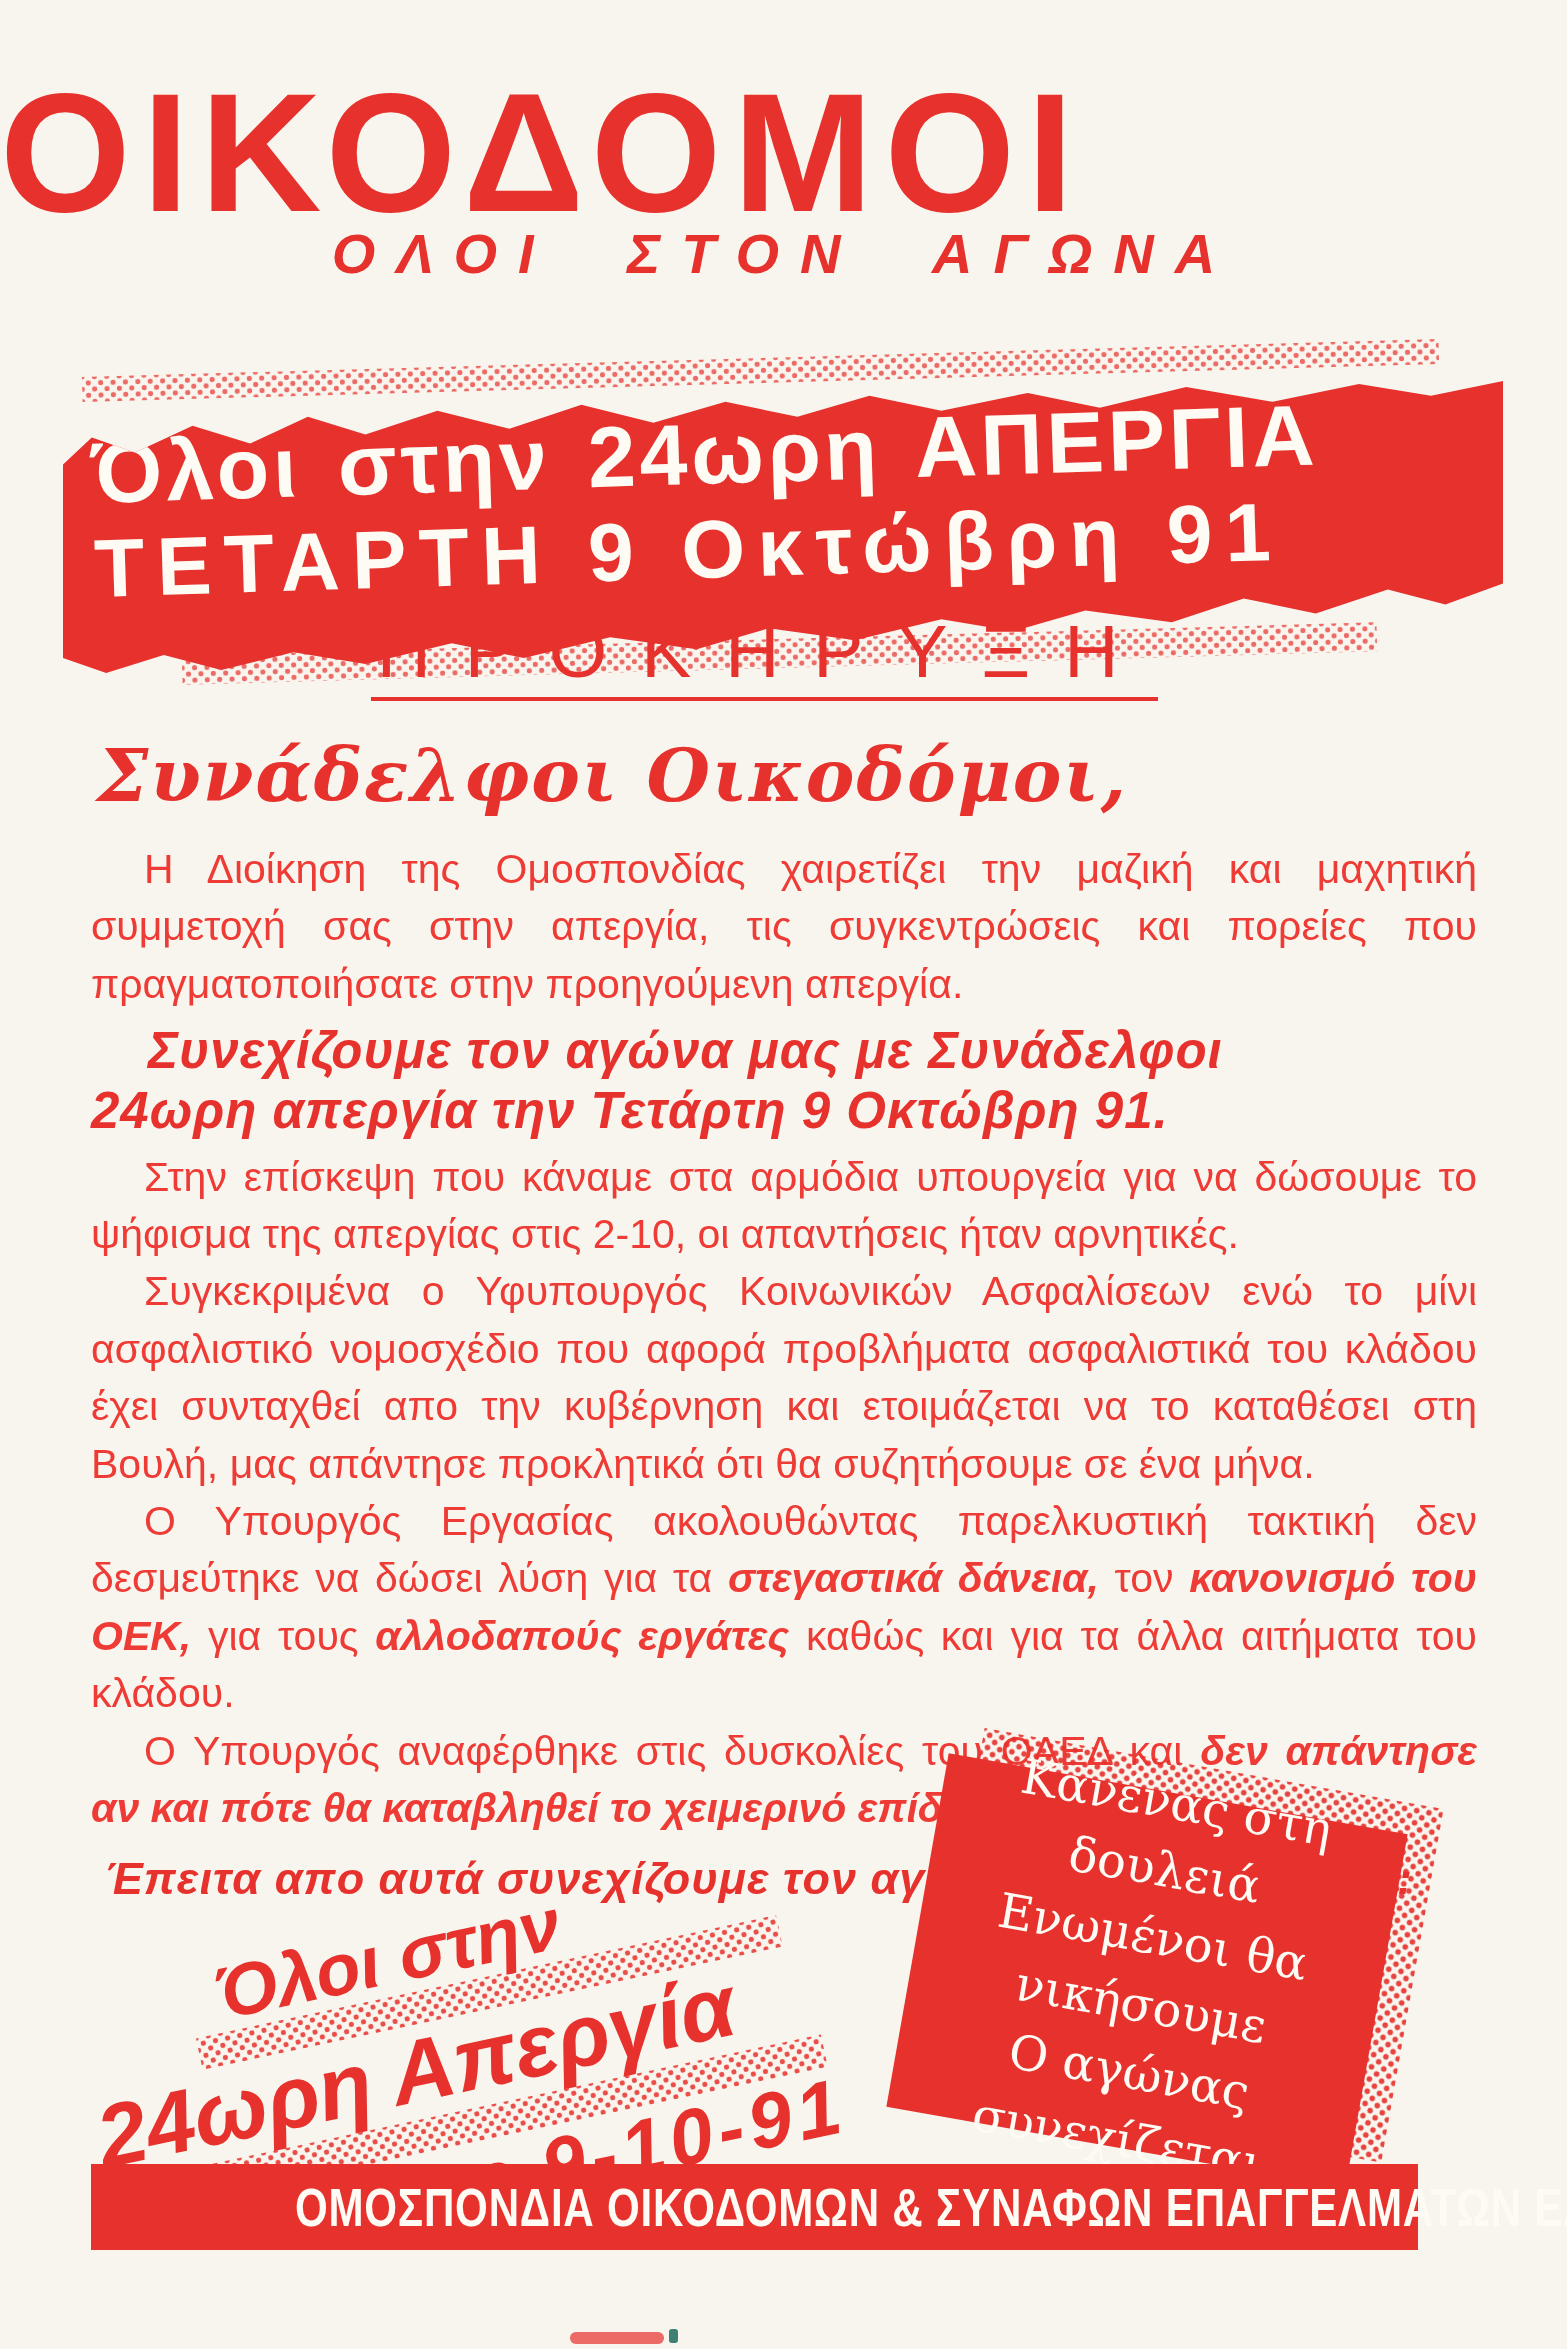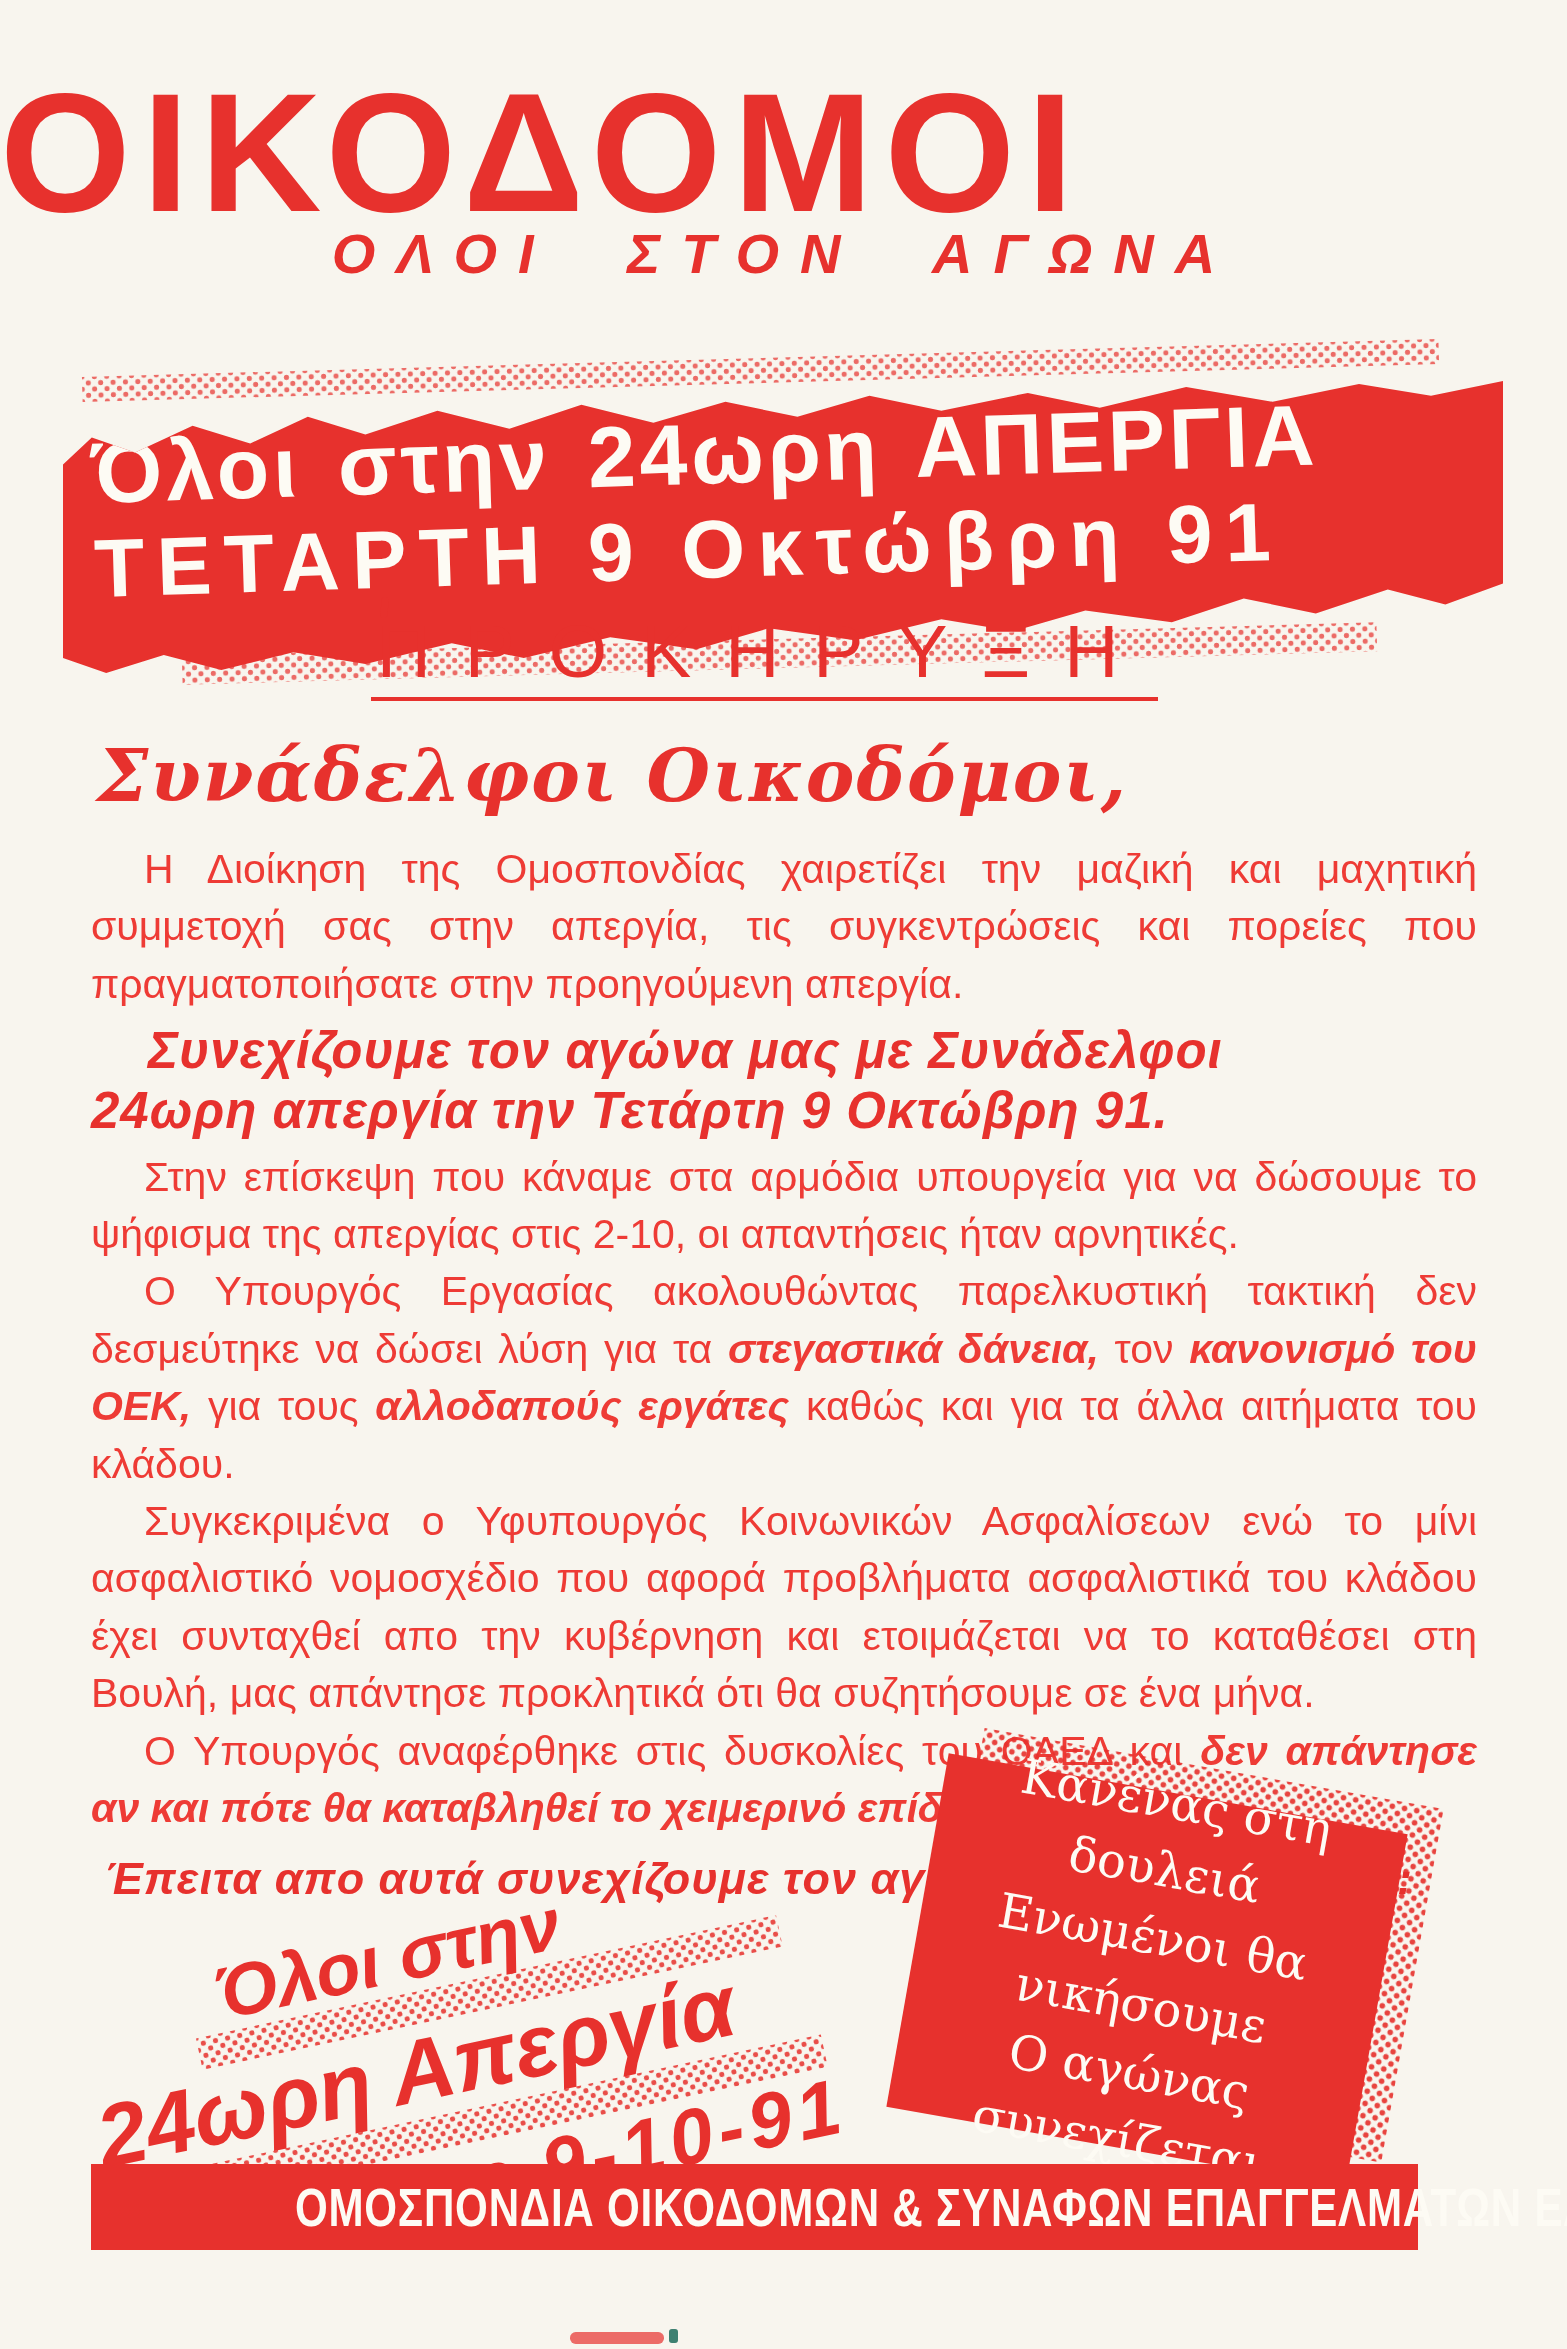--- a/index.html
+++ b/index.html
@@ -153,22 +153,22 @@
   <div class="heading">
     <span class="heading-text">ΠΡΟΚΗΡΥΞΗ</span>
   </div>
 
   <div class="content">
     <div class="salutation">Συνάδελφοι Οικοδόμοι,</div>
     <div>
         <p class="para normal"><span>Η Διοίκηση της Ομοσπονδίας χαιρετίζει την μαζική και μαχητική συμμετοχή σας στην απεργία, τις συγκεντρώσεις και πορείες που πραγματοποιήσατε στην προηγούμενη απεργία.</span></p>
         <p class="para emphasis"><span>Συνεχίζουμε τον αγώνα μας με Συνάδελφοι</span><br><span>24ωρη απεργία την Τετάρτη 9 Οκτώβρη 91.</span></p>
         <p class="para normal"><span>Στην  επίσκεψη που κάναμε στα αρμόδια υπουργεία για να δώσουμε το ψήφισμα της απεργίας στις 2-10, οι απαντήσεις ήταν αρνητικές.</span></p>
+        <p class="para normal"><span>Συγκεκριμένα ο Υφυπουργός Κοινωνικών Ασφαλίσεων ενώ το μίνι ασφαλιστικό νομοσχέδιο που αφορά προβλήματα ασφαλιστικά του κλάδου έχει συνταχθεί απο την κυβέρνηση και ετοιμάζεται να το καταθέσει στη Βουλή, μας απάντησε προκλητικά ότι θα συζητήσουμε σε ένα μήνα.</span></p>
         <p class="para normal"><span>Ο Υπουργός Εργασίας ακολουθώντας παρελκυστική τακτική δεν δεσμεύτηκε να δώσει λύση για τα </span><span class="seg-b">στεγαστικά δάνεια,</span><span> τον </span><span class="seg-b">κανονισμό του ΟΕΚ,</span><span> για τους </span><span class="seg-b">αλλοδαπούς εργάτες</span><span> καθώς και για τα άλλα αιτήματα του κλάδου.</span></p>
-        <p class="para normal"><span>Συγκεκριμένα ο Υφυπουργός Κοινωνικών Ασφαλίσεων ενώ το μίνι ασφαλιστικό νομοσχέδιο που αφορά προβλήματα ασφαλιστικά του κλάδου έχει συνταχθεί απο την κυβέρνηση και ετοιμάζεται να το καταθέσει στη Βουλή, μας απάντησε προκλητικά ότι θα συζητήσουμε σε ένα μήνα.</span></p>
         <p class="para normal"><span>Ο Υπουργός αναφέρθηκε στις δυσκολίες του ΟΑΕΔ και </span><span class="seg-b">δεν απάντησε αν και πότε θα καταβληθεί το χειμερινό επίδομα.</span></p>
         <p class="para callout"><span>Έπειτα απο αυτά συνεχίζουμε τον αγώνα και σας καλούμε:</span></p>
       </div>
   </div>
 
   <div class="stamp">
     <div class="stamp-line1">Όλοι στην</div>
     <div class="stripe stripe-a"></div>
     <div class="stamp-line2">24ωρη Απεργία</div>
     <div class="stripe stripe-b"></div>

